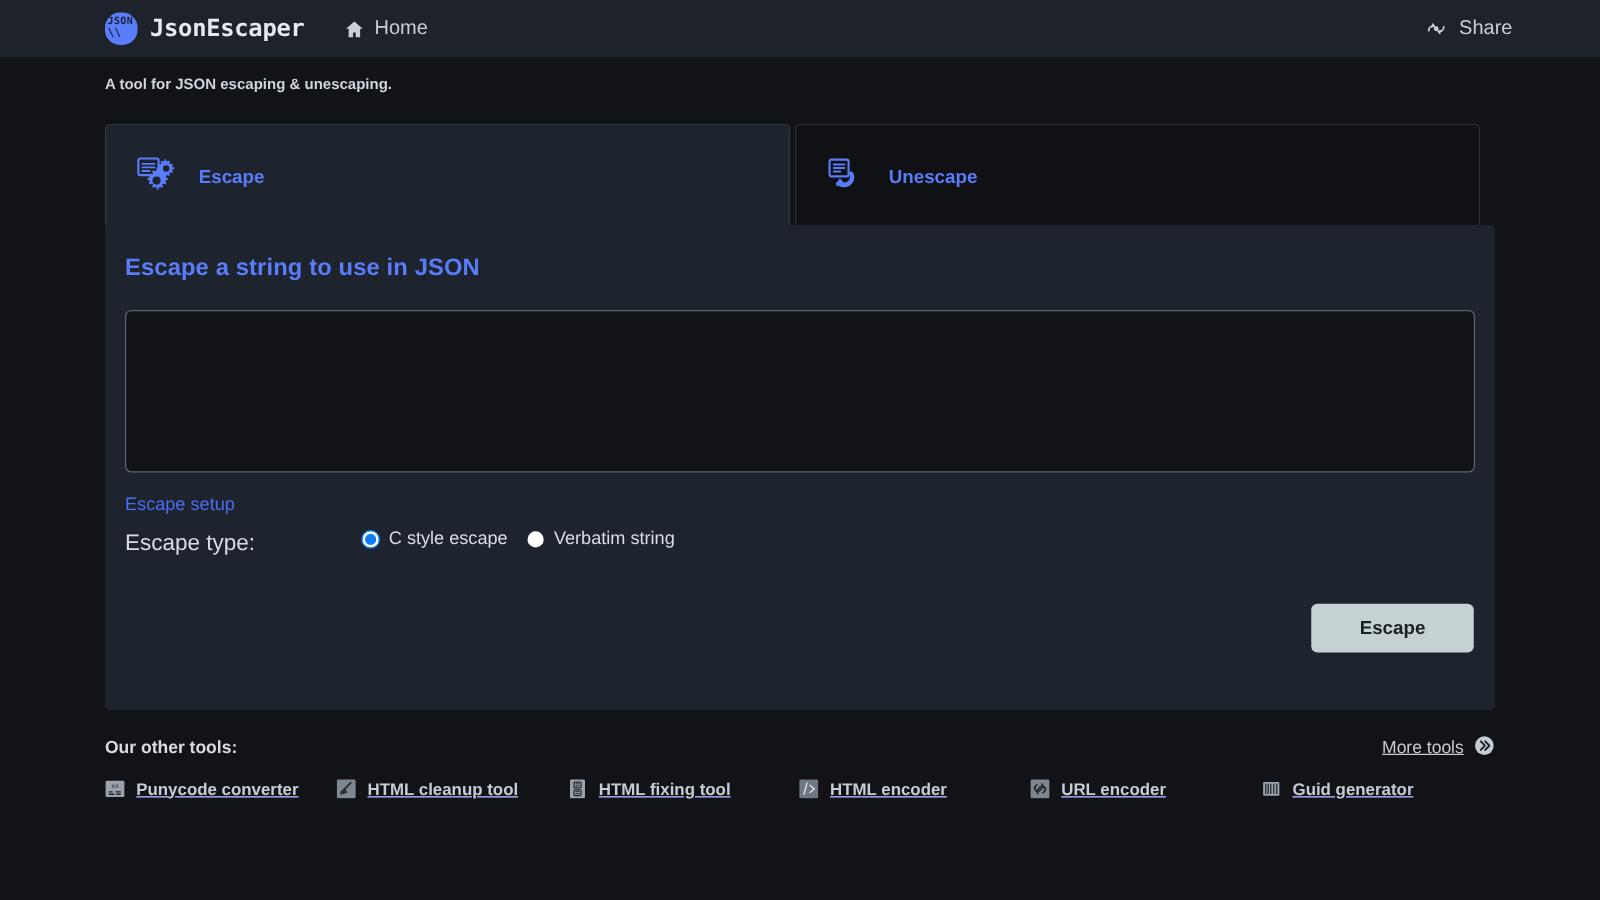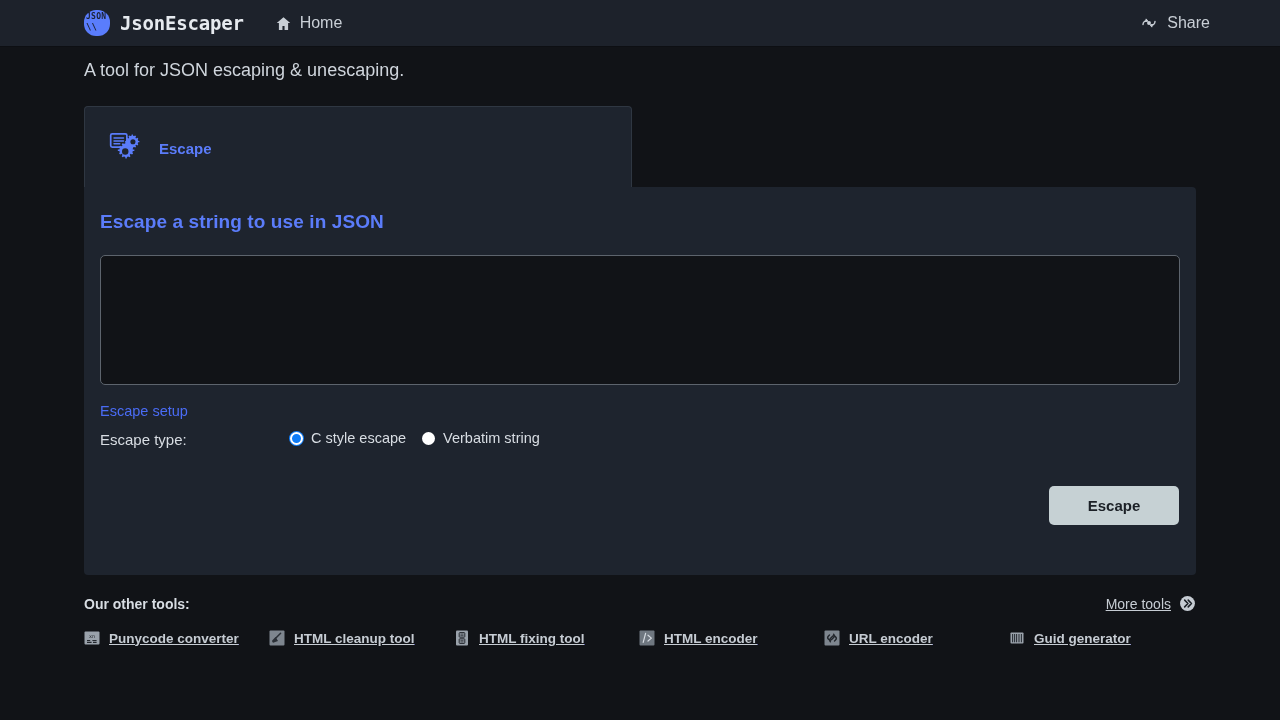--- a/index.html
+++ b/index.html
@@ -86,23 +86,24 @@
   .content { padding: 0 84px; }
 
   .page-title {
     font-size: 27px;
     font-weight: 400;
     color: #5b7cfa;
     margin-top: 52px;
     letter-spacing: .1px;
   }
   .page-sub {
-    font-size: 18px;
+    font-size: 12px;
     color: #cfd5dc;
     margin-top: 13px;
+    font-weight: bold;
   }
 
   
   .tabs {
     display: flex;
     gap: 4px;
     margin-top: 25px;
     position: relative;
     z-index: 2;
   }
@@ -165,21 +166,21 @@
     font-size: 14.5px;
     color: #4a6cf5;
   }
   .setup-row {
     margin-top: 11px;
     display: flex;
     align-items: flex-start;
   }
   .setup-label {
     width: 190px;
-    font-size: 15px;
+    font-size: 18px;
     color: #d8dde3;
     padding-top: 1px;
   }
   .radios { display: flex; flex-direction: row; gap: 16px; }
   .radio-item {
     display: flex;
     align-items: center;
     gap: 8px;
     cursor: pointer;
   }
@@ -314,20 +315,31 @@
             <path d="M24.4 14.6l1.5-.6.9 1.1-.8 1.4 1 1 1.4-.8 1.1.9-.6 1.5 .4 1.3 1.6.2v1.4l-1.6.2-.4 1.3 .6 1.5-1.1.9-1.4-.8-1 1 .8 1.4-.9 1.1-1.5-.6-1.3.4-.2 1.6h-1.4l-.2-1.6-1.3-.4-1.5.6-.9-1.1.8-1.4-1-1-1.4.8-1.1-.9.6-1.5-.4-1.3-1.6-.2v-1.4l1.6-.2.4-1.3-.6-1.5 1.1-.9 1.4.8 1-1-.8-1.4.9-1.1 1.5.6 1.3-.4.2-1.6h1.4l.2 1.6z"></path>
           </g>
           <circle cx="21.3" cy="22.6" r="3.4" fill="#1e242e"></circle>
           <path d="M30.6 6.4l1.3-.5.8 1-.7 1.2.8.8 1.2-.7 1 .8-.5 1.3.3 1.1 1.4.2v1.2l-1.4.2-.3 1.1.5 1.3-1 .8-1.2-.7-.8.8.7 1.2-.8 1-1.3-.5-1.1.3-.2 1.4h-1.2l-.2-1.4-1.1-.3-1.3.5-.8-1 .7-1.2-.8-.8-1.2.7-1-.8.5-1.3-.3-1.1-1.4-.2v-1.2l1.4-.2.3-1.1-.5-1.3 1-.8 1.2.7.8-.8-.7-1.2.8-1 1.3.5 1.1-.3.2-1.4h1.2l.2 1.4z" fill="#5b7cfa"></path>
           <circle cx="29.4" cy="12.4" r="2.7" fill="#1e242e"></circle>
         </svg>
       </span>
       <span class="tab-label">Escape</span>
     </div>
 
+    <div class="tab">
+      <span class="ico">
+        <svg width="38" height="38" viewBox="0 0 40 40" fill="none">
+          <rect x="7" y="5" width="16" height="14" rx="1.6" stroke="#5b7cfa" stroke-width="1.8"></rect>
+          <path d="M10.5 9h9M10.5 12h9M10.5 15h5.5" stroke="#5b7cfa" stroke-width="1.6" stroke-linecap="round"></path>
+          <path d="M25.5 14.5c3.6 3.4 3 9.2-1.4 12.2-4 2.7-9.3 1.7-12-2.1l3.3-2.6c1.5 2.2 4.5 2.8 6.7 1.3 2.3-1.6 2.7-4.8.9-6.9z" fill="#5b7cfa"></path>
+          <path d="M15.6 20.4l-3.6 7.2 7.4-2.6z" fill="#5b7cfa"></path>
+        </svg>
+      </span>
+      <span class="tab-label">Unescape</span>
+    </div>
   </div>
 
   <div class="panel">
     <div class="panel-title">Escape a string to use in JSON</div>
 
     <textarea class="input-area" placeholder="" style=""></textarea>
 
     <div class="setup-title">Escape setup</div>
 
     <div class="setup-row">

